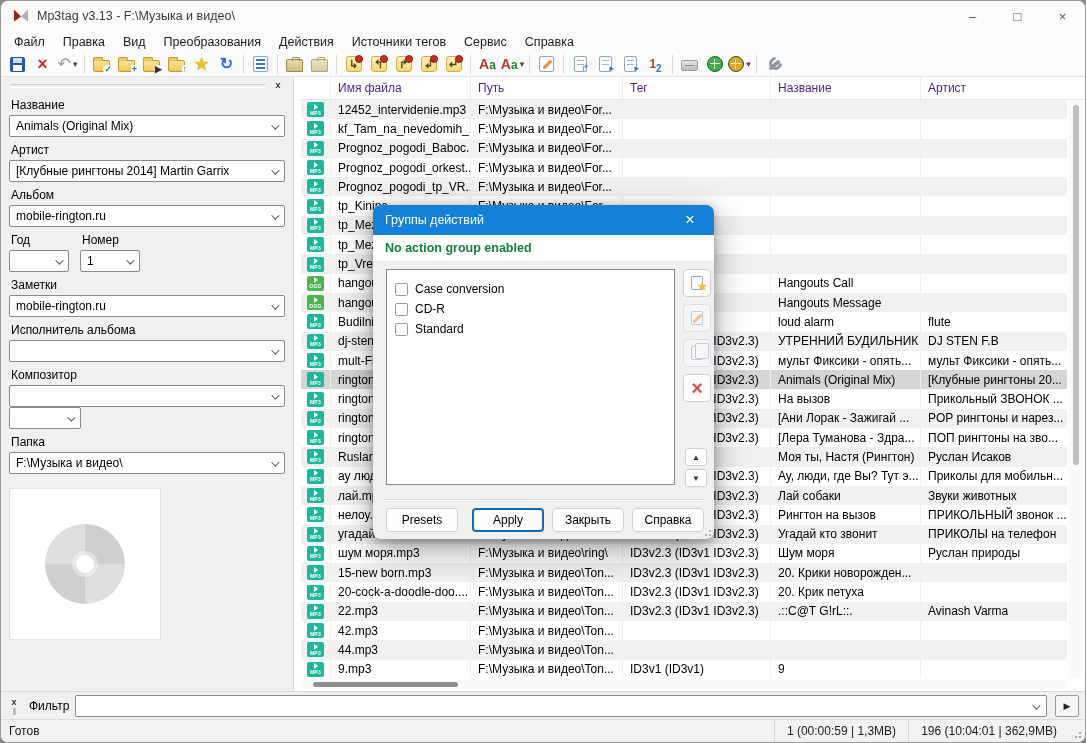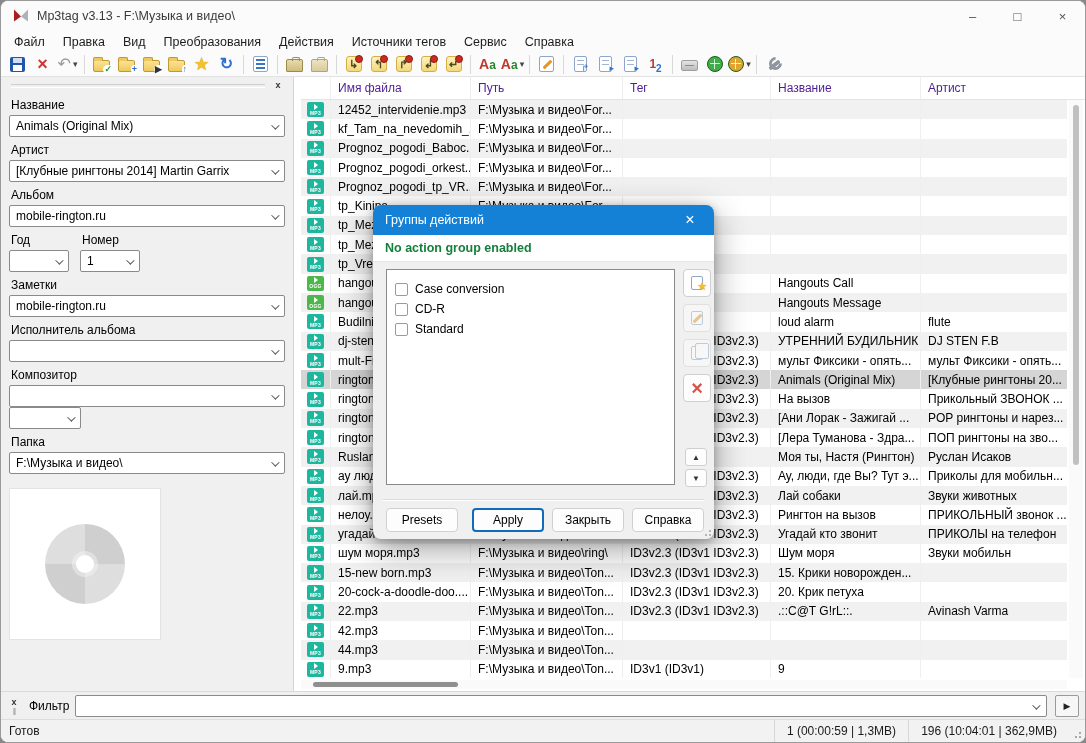--- a/index.html
+++ b/index.html
@@ -718,33 +718,33 @@
             <span class="cell col-0">
               <span class="ficon mp3">
                 <span class="tri"></span>
                 <span class="ext">MP3</span>
               </span>
             </span>
             <span class="cell col-1">шум моря.mp3</span>
             <span class="cell col-2">F:\Музыка и видео\ring\</span>
             <span class="cell col-3">ID3v2.3 (ID3v1 ID3v2.3)</span>
             <span class="cell col-4">Шум моря</span>
-            <span class="cell col-5">Звуки мобильн</span>
+            <span class="cell col-5">Руслан природы</span>
           </div>
           <div class="row striped">
             <span class="cell col-0">
               <span class="ficon mp3">
                 <span class="tri"></span>
                 <span class="ext">MP3</span>
               </span>
             </span>
             <span class="cell col-1">15-new born.mp3</span>
             <span class="cell col-2">F:\Музыка и видео\Ton...</span>
             <span class="cell col-3">ID3v2.3 (ID3v1 ID3v2.3)</span>
-            <span class="cell col-4">15. Крики новорожден...</span>
+            <span class="cell col-4">20. Крики новорожден...</span>
             <span class="cell col-5"></span>
           </div>
           <div class="row">
             <span class="cell col-0">
               <span class="ficon mp3">
                 <span class="tri"></span>
                 <span class="ext">MP3</span>
               </span>
             </span>
             <span class="cell col-1">20-cock-a-doodle-doo....</span>

